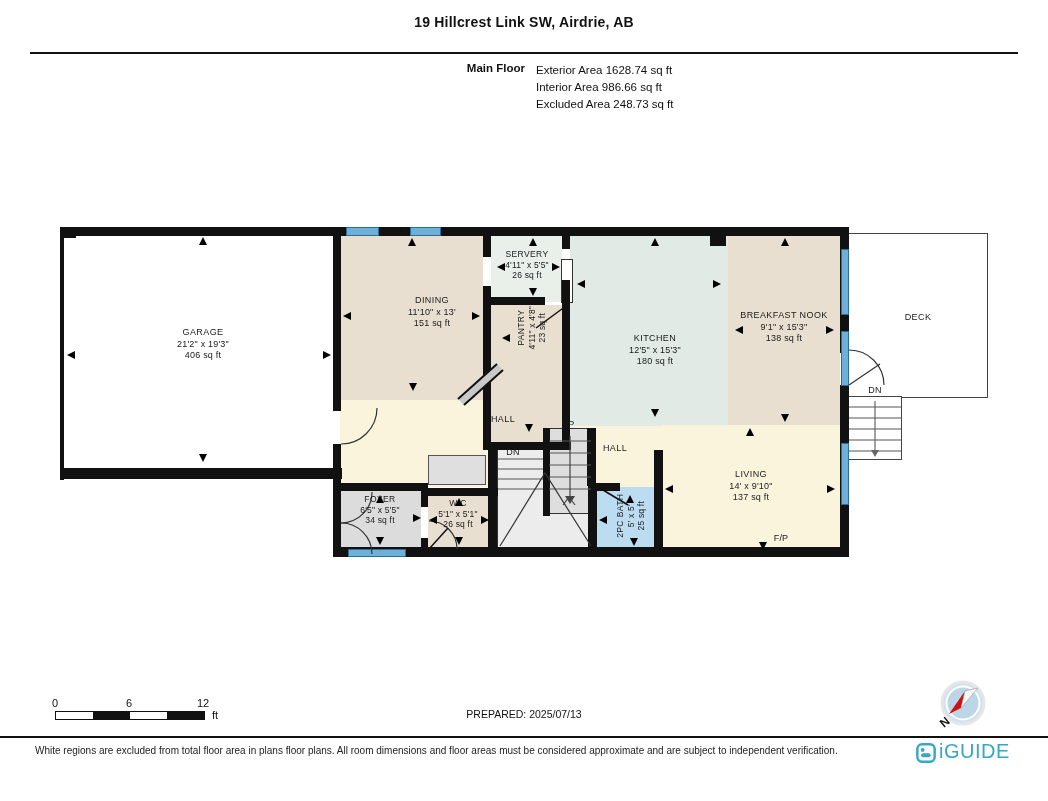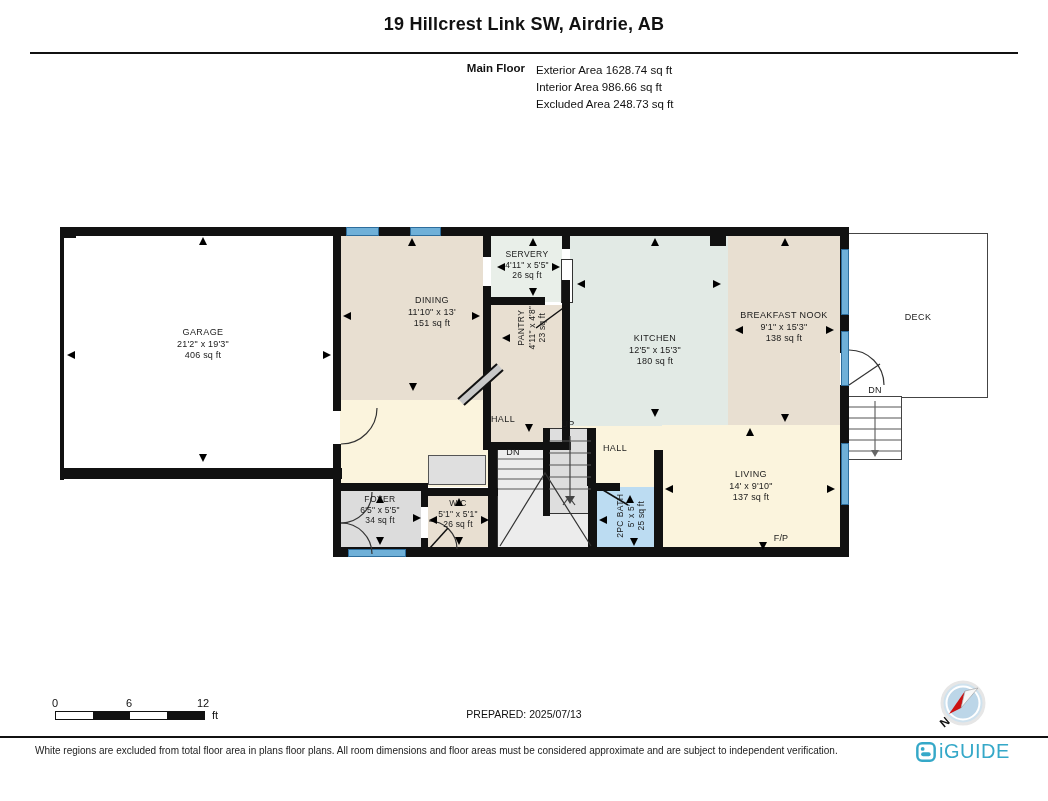--- a/index.html
+++ b/index.html
@@ -1,20 +1,20 @@
 <!DOCTYPE html>
 <html><head>
 <meta charset="utf-8">
 <style>
   html,body{margin:0;padding:0;}
   body{width:1048px;height:801px;position:relative;background:#fff;
        font-family:"Liberation Sans",sans-serif;color:#111;overflow:hidden;}
   
   .title{position:absolute;left:0;top:14px;width:1048px;text-align:center;
-         font-size:18px;font-weight:bold;letter-spacing:.2px;}
+         font-size:14px;font-weight:bold;letter-spacing:.2px;}
   .hrule{position:absolute;left:30px;top:52px;width:988px;height:2px;background:#111;}
   .floorlabel{position:absolute;left:380px;top:62px;width:145px;text-align:right;
               font-size:11.5px;font-weight:bold;}
   .stats{position:absolute;left:536px;top:62px;font-size:11.5px;line-height:17px;}
   
   .room{position:absolute;}
   .wall{position:absolute;background:#111;}
   .win{position:absolute;background:#6fb0d8;border:1px solid #2d6d9c;box-sizing:border-box;}
   .rl{position:absolute;text-align:center;font-size:9px;line-height:11.5px;
       color:#1a1a1a;letter-spacing:.2px;}
@@ -28,21 +28,21 @@
   .arr{border-left:8px solid #000;border-right:none;}
   
   .scalenums{position:absolute;font-size:11px;}
   .scalebar{position:absolute;left:55px;top:711px;width:150px;height:9px;
             border:1.5px solid #111;box-sizing:border-box;display:flex;}
   .scalebar i{display:block;height:100%;flex:1;}
   .prepared{position:absolute;left:0;top:708px;width:1048px;text-align:center;font-size:10.5px;}
   
   .footline{position:absolute;left:0;top:736px;width:1048px;height:2px;background:#111;}
   .disclaimer{position:absolute;left:35px;top:745px;width:840px;font-size:10px;color:#222;}
-  .brand{position:absolute;left:916px;top:740px;display:flex;align-items:center;gap:3px;}
+  .brand{position:absolute;left:916px;top:740px;display:flex;align-items:flex-end;gap:3px;}
   .brandtext{font-size:20px;font-weight:500;color:#35a8c8;letter-spacing:.5px;}
   svg.overlay{position:absolute;left:0;top:0;pointer-events:none;}
 </style>
 </head>
 <body>
 
 <div class="title">19 Hillcrest Link SW, Airdrie, AB</div>
 <div class="hrule"></div>
 <div class="floorlabel">Main Floor</div>
 <div class="stats">

